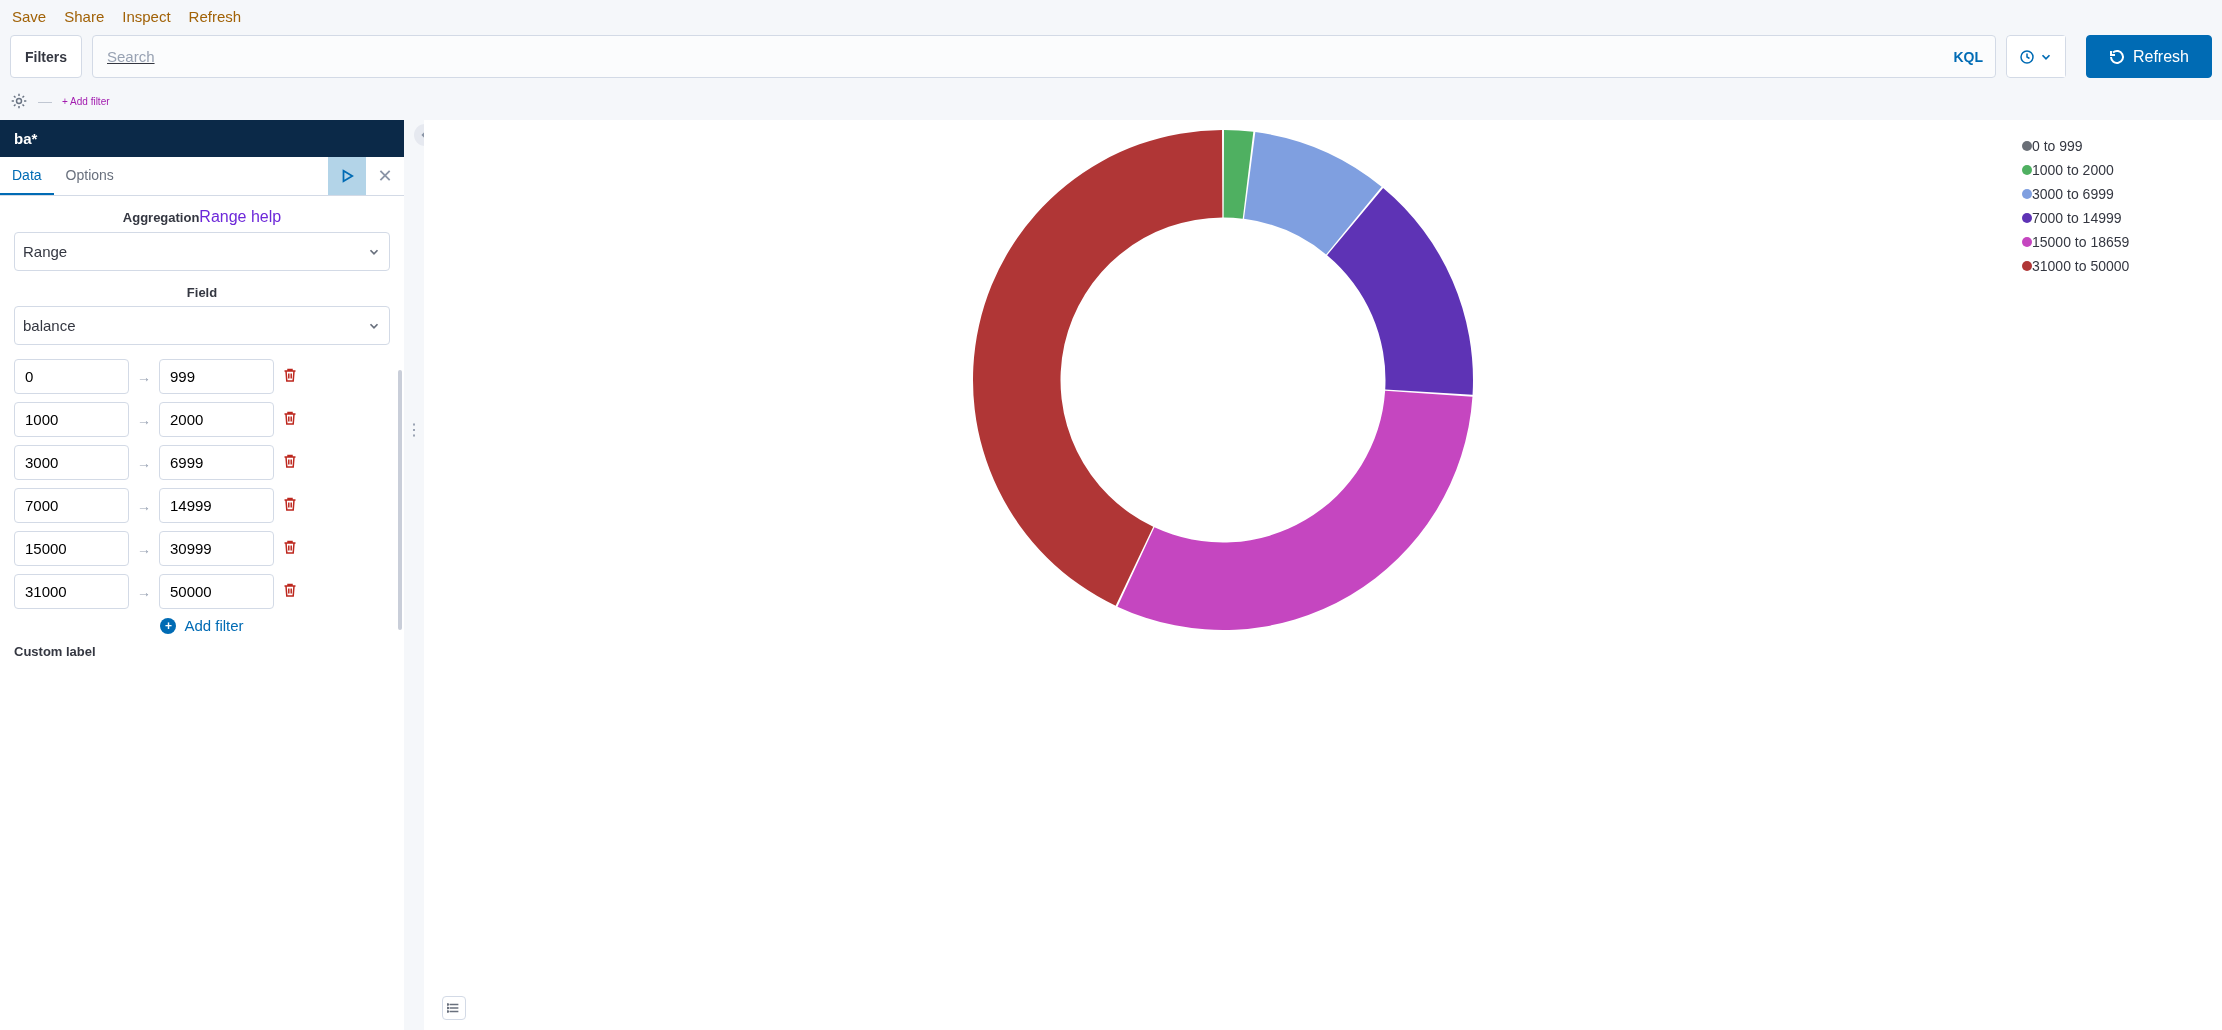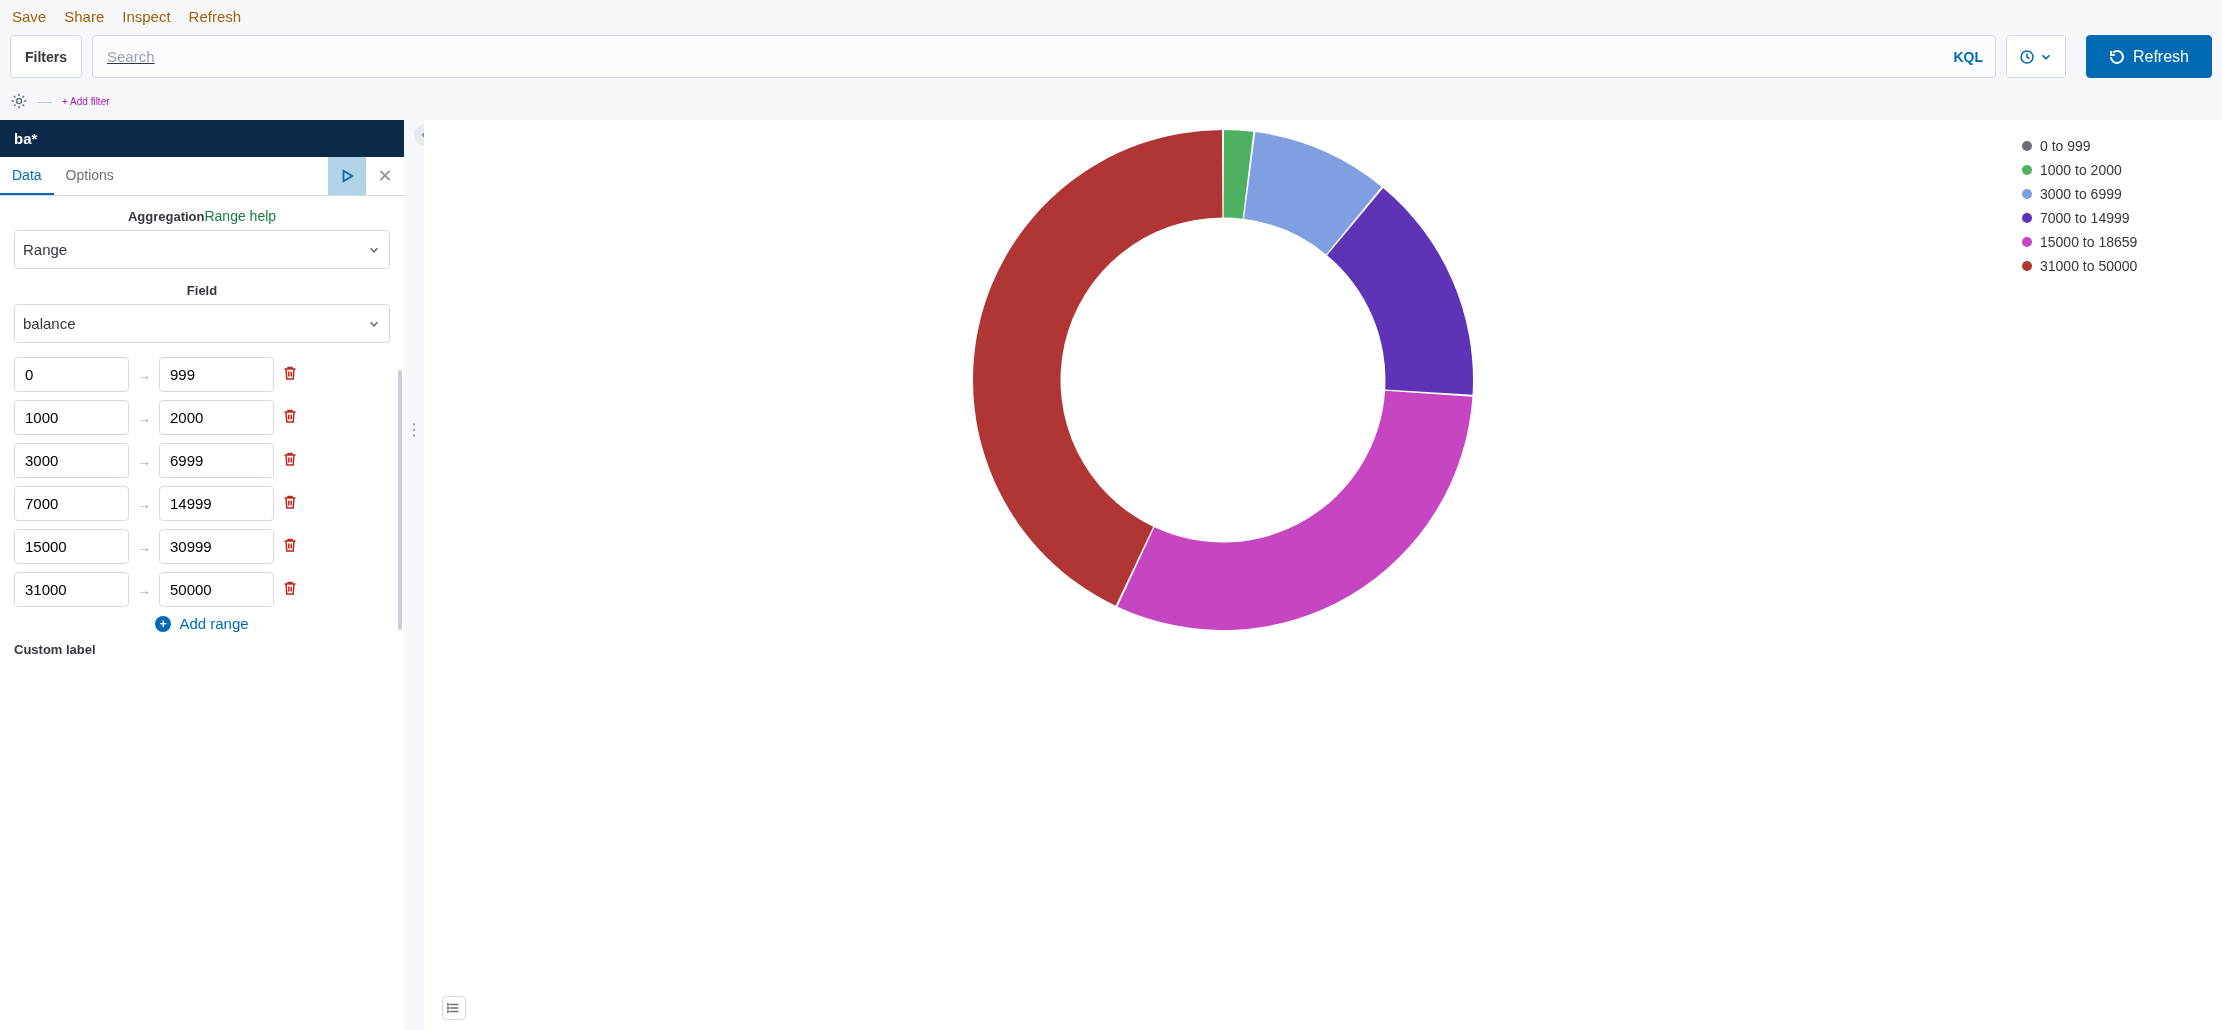--- a/index.html
+++ b/index.html
@@ -39,21 +39,21 @@
   .tab { padding: 10px 12px; font-size: 14px; color: #69707d; cursor: pointer; border-bottom: 2px solid transparent; }
   .tab.active { color: #006bb4; border-bottom-color: #006bb4; font-weight: 500; }
   .tabbar-spacer { flex: 1; }
   .play-btn { width: 38px; height: 38px; background: #b3d4e8; display: flex; align-items: center; justify-content: center; cursor: pointer; }
   .play-btn svg { width: 14px; height: 14px; stroke: #006bb4; fill: none; stroke-width: 2; }
   .close-btn { width: 38px; height: 38px; display: flex; align-items: center; justify-content: center; cursor: pointer; color: #8a94a6; font-size: 18px; }
 
   .panel { background: #fff; padding: 12px 14px; overflow-y: auto; flex: 1; }
   .form-row-head { display: flex; justify-content: center; align-items: center; margin-bottom: 6px; }
   .form-label { font-size: 13px; font-weight: 700; color: #343741; }
-  .link { color: #15803d; font-size: 14px; cursor: pointer; }
+  .link { color: #6d28d9; font-size: 16px; cursor: pointer; }
   .select-like { width: 100%; border: 1px solid #d3dae6; border-radius: 4px; padding: 10px 8px; font-size: 15px; background: #fff; display: flex; align-items: center; justify-content: space-between; cursor: pointer; margin-bottom: 14px; }
   .chev { width: 14px; height: 14px; color: #69707d; }
 
   .range-row { display: flex; align-items: center; gap: 8px; margin-bottom: 8px; }
   .range-row input { width: 115px; border: 1px solid #d3dae6; border-radius: 4px; padding: 8px 10px; font-size: 15px; background: #fff; }
   .arrow-sep { color: #98a2b3; }
   .trash { color: #bd271e; cursor: pointer; }
   .trash svg { width: 16px; height: 16px; }
 
   .add-range { display: flex; align-items: center; gap: 8px; color: #006bb4; cursor: pointer; font-size: 15px; margin: 8px 0 10px 0; justify-content: center; }
@@ -61,21 +61,21 @@
 
   
   .collapse-handle { position: absolute; top: 4px; left: 414px; width: 22px; height: 22px; border-radius: 50%; background: #e6e9f0; display: flex; align-items: center; justify-content: center; color: #8a94a6; cursor: pointer; }
   .sidebar-resize { position: absolute; left: 398px; top: 250px; width: 4px; height: 260px; background: #c9ced9; border-radius: 2px; }
   .dots-handle { position: absolute; left: 406px; top: 300px; color: #8a94a6; font-size: 16px; cursor: grab; letter-spacing: -1px; }
 
   
   .chartwrap { flex: 1; background: #fff; margin: 0 0 0 20px; position: relative; display: flex; }
   .chart-canvas { flex: 1; position: relative; }
   .legend { width: 200px; padding: 18px 8px 0 0; font-size: 14px; color: #343741; }
-  .legend-item { display: flex; align-items: center; gap: 8px; margin-bottom: 8px; }
+  .legend-item { display: flex; align-items: center; margin-bottom: 8px; }
   .swatch { width: 10px; height: 10px; border-radius: 50%; flex-shrink: 0; }
   .legend-toggle { position: absolute; left: 18px; bottom: 10px; width: 24px; height: 24px; border: 1px solid #d3dae6; border-radius: 4px; background: #fff; display: flex; align-items: center; justify-content: center; cursor: pointer; color: #69707d; }
 
   svg.donut { display: block; margin: 0 auto; }
 </style>
 </head>
 <body>
 
 <div class="topnav">
   <a>Save</a>
@@ -205,21 +205,21 @@
             <span class="arrow-sep">→</span>
             <input value="50000" style="">
             <span class="trash"><svg viewBox="0 0 16 16" fill="none" stroke="currentColor" stroke-width="1.5">
                 <path d="M2.5 4h11M6 4V2.5h4V4M4 4l.8 10h6.4L12 4M6.8 6.5v5M9.2 6.5v5"></path>
               </svg></span>
           </div>
         </div>
 
       <div class="add-range">
         <span class="plus-circle">+</span>
-        <span>Add range</span>
+        <span>Add filter</span>
       </div>
 
       <div class="form-label">Custom label</div>
     </div>
   </div>
 
   <div class="collapse-handle">
     <svg width="12" height="12" viewBox="0 0 16 16" fill="none" stroke="currentColor" stroke-width="2.5">
         <path d="M10 3L5 8l5 5"></path>
       </svg>

